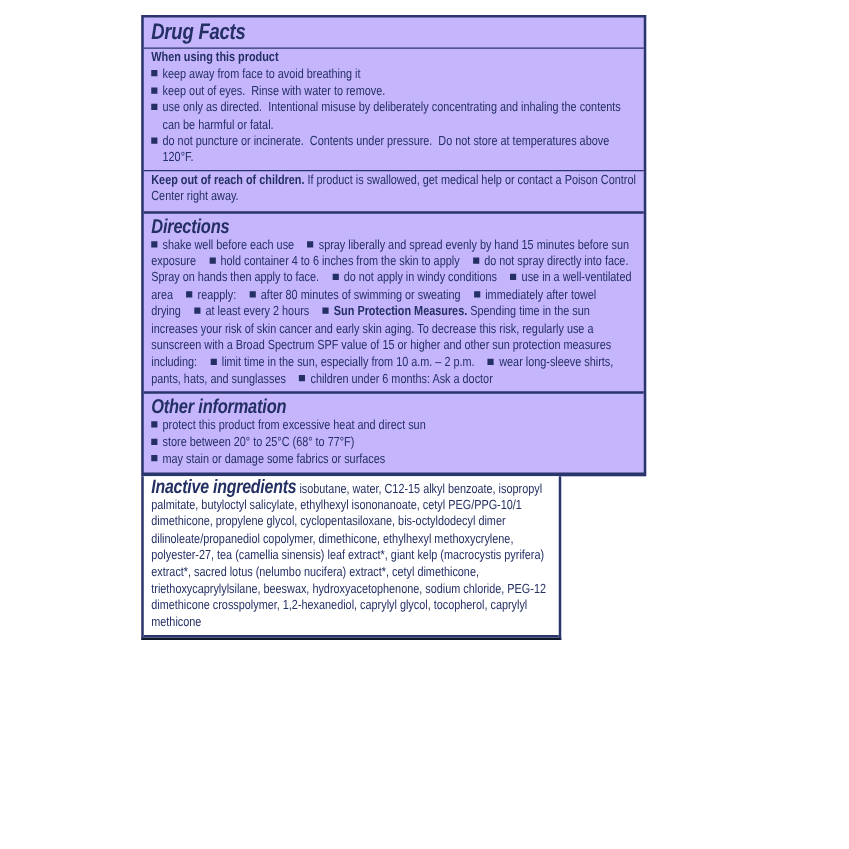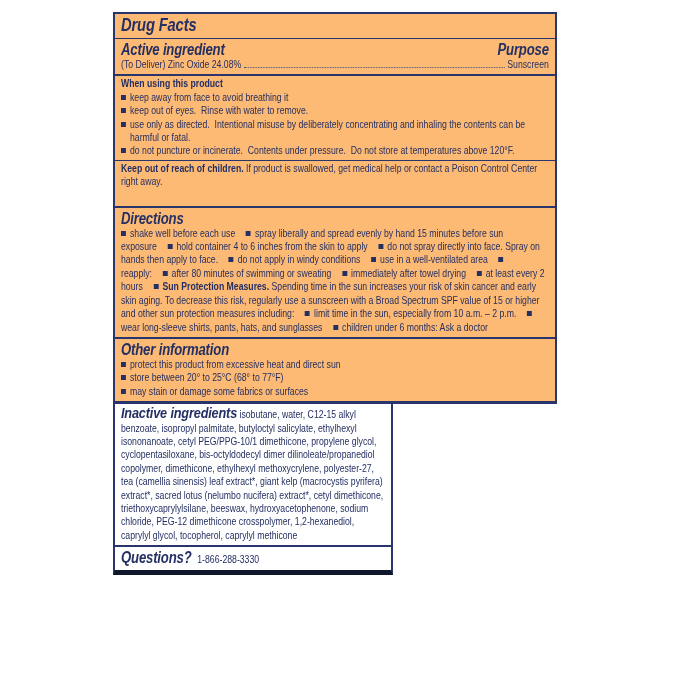--- a/index.html
+++ b/index.html
@@ -3,33 +3,33 @@
 <meta charset="utf-8">
 <style>
   html,body{margin:0;padding:0;}
   body{
     width:679px;height:679px;position:relative;background:#ffffff;
     font-family:"Liberation Sans",sans-serif;color:#242f63;
     -webkit-font-smoothing:antialiased;
   }
   .label{position:absolute;left:113px;top:12px;}
   .box-wide{
-    box-sizing:border-box;width:444px;background:#fdba74;
+    box-sizing:border-box;width:404px;background:#c4b5fd;
     border:2px solid #2a356b;border-bottom:3px solid #2a356b;
   }
   .box-narrow{
-    box-sizing:border-box;width:280px;background:#fff;
-    border:2px solid #2a356b;border-top:none;border-bottom:5px solid #0f172a;
+    box-sizing:border-box;width:336px;background:#fff;
+    border:2px solid #2a356b;border-top:none;border-bottom:2px solid #0f172a;
   }
   .sec{border-bottom:2.5px solid #2a356b;padding:2px 6px 3px;}
   .sec.thin{border-bottom:1.5px solid #2a356b;}
   .sec.nopad{padding:0;}
   .sec.last{border-bottom:none;}
   .sub{border-bottom:1px solid #2a356b;padding:1px 6px 2px;}
-  .sub.last{border-bottom:none;padding-bottom:17px;}
+  .sub.last{border-bottom:none;padding-bottom:4px;}
   
   .cond{transform:scaleX(0.82);transform-origin:0 0;width:121.9%;}
   .bodytxt,.bitem,.dpar,.t{font-size:10.6px;line-height:13.4px;letter-spacing:0;}
   .t{white-space:pre-wrap;}
   h1,h2{margin:0;font-style:italic;font-weight:bold;letter-spacing:-0.2px;}
   h1{font-size:18px;line-height:19px;}
   h2{font-size:16px;line-height:17px;}
   .h-inline{font-style:italic;font-weight:bold;font-size:15.5px;letter-spacing:-0.2px;}
   b{font-weight:bold;}
   .sq{display:inline-block;width:6px;height:5px;background:#242f63;margin-right:5px;vertical-align:1px;}
@@ -51,33 +51,20 @@
 <div class="label">
 
   <div class="box-wide">
 
     <div class="sec thin">
       <div class="cond">
         <h1>Drug Facts</h1>
       </div>
     </div>
 
-    <div class="sec">
-      <div class="cond">
-        <div class="flexrow">
-          <h2>Active ingredient</h2>
-          <h2>Purpose</h2>
-        </div>
-        <div class="leaderrow bodytxt">
-          <span class="t">(To Deliver) Zinc Oxide 24.08%</span>
-          <span class="leader"></span>
-          <span class="t">Sunscreen</span>
-        </div>
-      </div>
-    </div>
 
 
     <div class="sec nopad">
 
 
 
 
       <div class="sub">
         <div class="cond bodytxt">
           <div><b class="t">When using this product</b></div>
@@ -119,24 +106,16 @@
 
   <div class="box-narrow">
 
     <div class="sec">
       <div class="cond bodytxt">
         <span class="h-inline">Inactive ingredients</span>
         <span class="t">isobutane, water, C12-15 alkyl benzoate, isopropyl palmitate, butyloctyl salicylate, ethylhexyl isononanoate, cetyl PEG/PPG-10/1 dimethicone, propylene glycol, cyclopentasiloxane, bis-octyldodecyl dimer dilinoleate/propanediol copolymer, dimethicone, ethylhexyl methoxycrylene, polyester-27, tea (camellia sinensis) leaf extract*, giant kelp (macrocystis pyrifera) extract*, sacred lotus (nelumbo nucifera) extract*, cetyl dimethicone, triethoxycaprylylsilane, beeswax, hydroxyacetophenone, sodium chloride, PEG-12 dimethicone crosspolymer, 1,2-hexanediol, caprylyl glycol, tocopherol, caprylyl methicone</span>
       </div>
     </div>
 
-    <div class="sec last">
-      <div class="cond">
-        <div class="qrow">
-          <h2>Questions?</h2>
-          <span class="bodytxt t">1-866-288-3330</span>
-        </div>
-      </div>
-    </div>
 
   </div>
 
 </div>
 
 </body></html>

